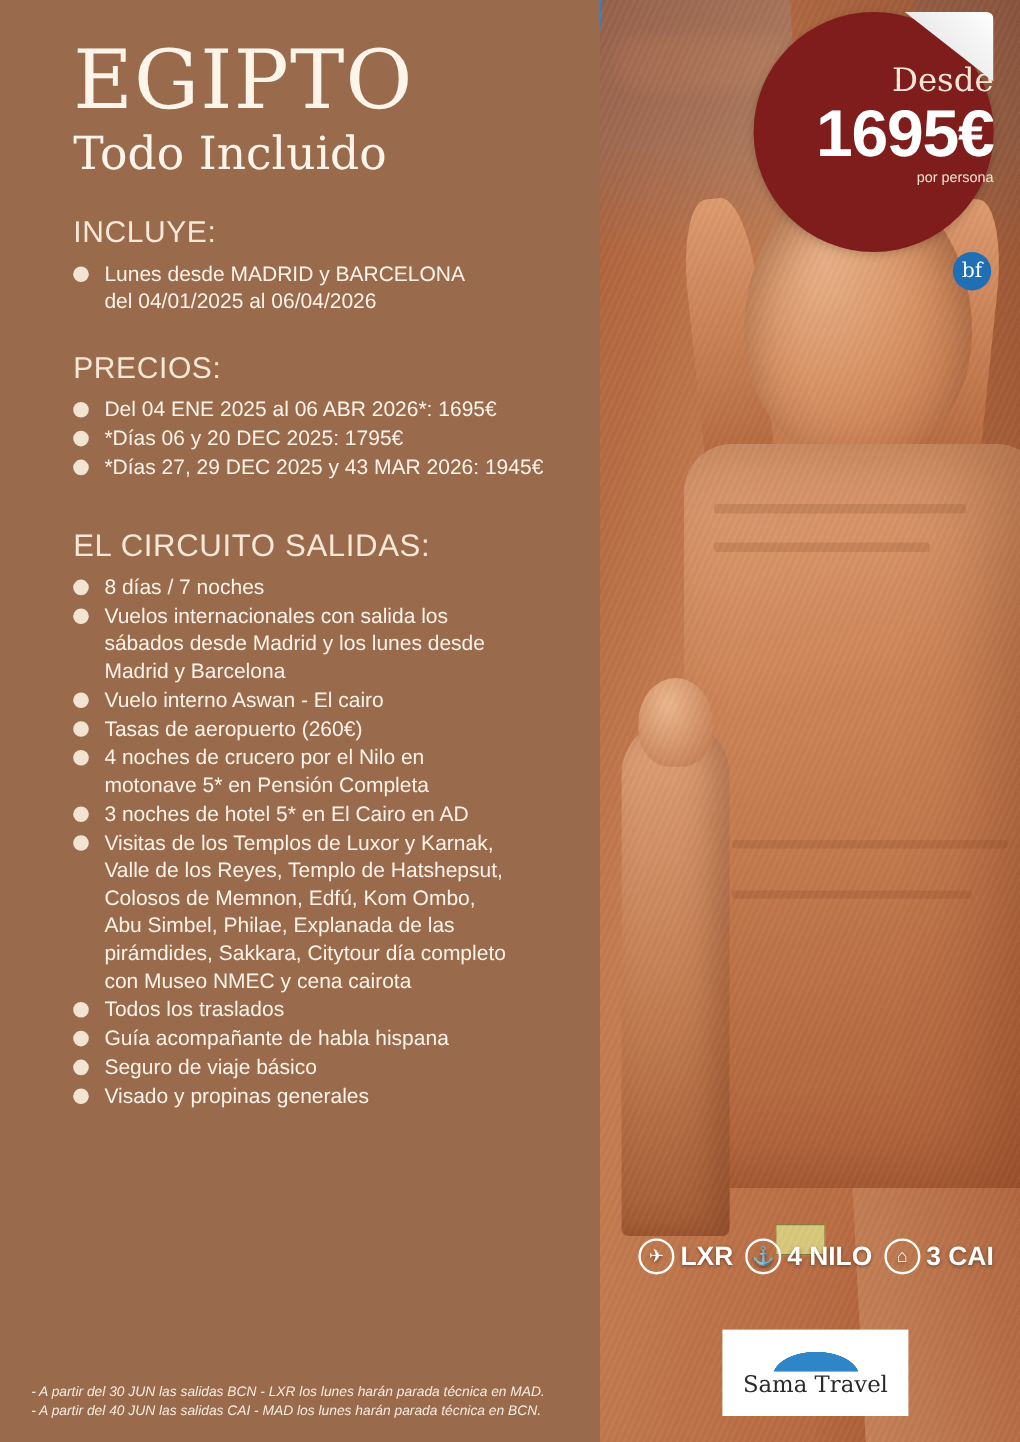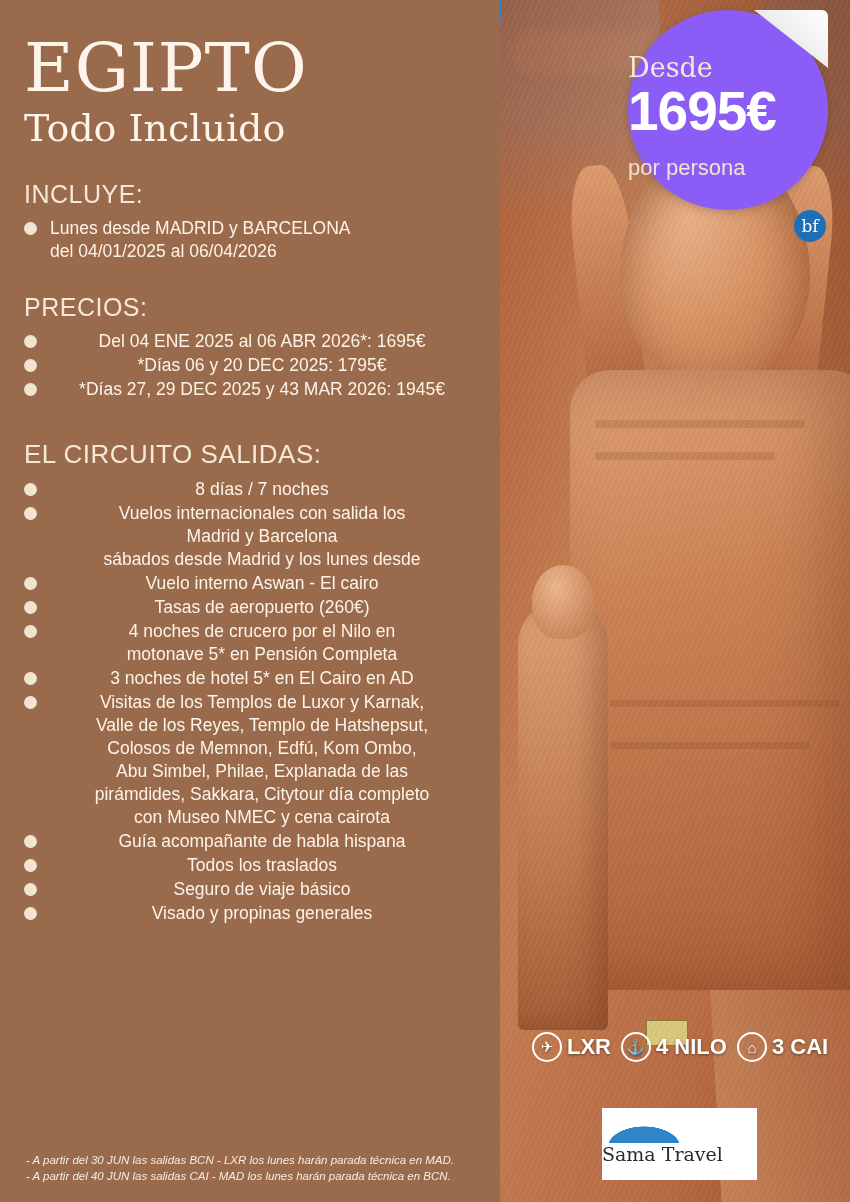--- a/index.html
+++ b/index.html
@@ -78,21 +78,21 @@
   }
   .photo .plaque {
     position: absolute; left: 146px; top: 1020px; width: 42px; height: 26px;
     background: #d9c97a; border: 1px solid #8a7b38;
   }
 
   
   .panel {
     position: absolute; left: 0; top: 0; width: 500px; height: 920px;
     background: #9a6a4c;
-    padding: 34px 26px 0 24px;
+    padding: 34px 26px 0 61px;
     color: #fdf3e8;
   }
 
   .title {
     font-family: "DejaVu Serif", serif;
     font-size: 68px;
     letter-spacing: 1px;
     line-height: 1;
     color: #fdf4ea;
     font-weight: 400;
@@ -123,41 +123,41 @@
     color: #fdf3e8;
     margin-bottom: 2px;
   }
   li .dot {
     position: absolute; left: 0; top: 5px;
     width: 13px; height: 13px; border-radius: 50%;
     background: #f3e4d2;
   }
   li .cont { display: block; }
 
-  .list-tight li { margin-bottom: 1px; text-align: center; }
+  .list-tight li { margin-bottom: 1px; }
 
   
   .badge {
     position: absolute; right: 22px; top: 10px;
     width: 200px; height: 200px; border-radius: 50%;
-    background: #8b5cf6;
+    background: #7f1d1d;
     color: #fff;
-    text-align: left;
+    text-align: right;
     box-shadow: 0 2px 8px rgba(0,0,0,.18);
   }
   .badge .desde {
     font-family: "DejaVu Serif", serif;
     font-size: 27px; margin-top: 42px; color: #f4e6d6;
   }
   .badge .amount {
     font-size: 55px; font-weight: 700; letter-spacing: -1px; line-height: 56px;
     color: #ffffff;
   }
   .badge .por {
-    font-size: 22px; color: #f2e2d0; margin-top: 16px;
+    font-size: 12px; color: #f2e2d0; margin-top: 2px;
   }
   .ribbon {
     position: absolute; right: 22px; top: 10px; width: 74px; height: 58px;
     background: linear-gradient(225deg, #ffffff 0%, #e9e9e9 60%, #cfcfcf 100%);
     clip-path: polygon(100% 0, 0 0, 100% 100%);
     border-top-right-radius: 6px;
   }
   .bf {
     position: absolute; right: 24px; top: 174px;
     width: 32px; height: 32px; border-radius: 50%;
@@ -179,21 +179,21 @@
     border: 2px solid #fff;
     display: inline-flex; align-items: center; justify-content: center;
     font-size: 15px; font-weight: 400;
   }
   .iconstrip .grp { display: flex; align-items: center; gap: 5px; }
 
   
   .logo {
     position: absolute; left: 602px; bottom: 22px;
     width: 155px; height: 72px; background: #ffffff;
-    display: flex; flex-direction: column; align-items: flex-start; justify-content: center;
+    display: flex; flex-direction: column; align-items: center; justify-content: center;
     gap: 0;
   }
   .logo .swoosh {
     width: 84px; height: 20px;
     background: radial-gradient(ellipse at 50% 120%, #2e86c8 0 60%, transparent 61%);
   }
   .logo .logotext {
     font-family: "DejaVu Serif", serif;
     font-size: 19px; color: #2a2a2a;
   }
@@ -258,22 +258,22 @@
 
   <div class="section-head big">EL CIRCUITO SALIDAS:</div>
   <ul class="list-tight">
     <li>
       <span class="dot"></span>
       <span class="cont">8 días / 7 noches</span>
     </li>
     <li>
       <span class="dot"></span>
       <span class="cont">Vuelos internacionales con salida los</span>
+      <span class="cont">sábados desde Madrid y los lunes desde</span>
       <span class="cont">Madrid y Barcelona</span>
-      <span class="cont">sábados desde Madrid y los lunes desde</span>
     </li>
     <li>
       <span class="dot"></span>
       <span class="cont">Vuelo interno Aswan - El cairo</span>
     </li>
     <li>
       <span class="dot"></span>
       <span class="cont">Tasas de aeropuerto (260€)</span>
     </li>
     <li>
@@ -289,25 +289,25 @@
       <span class="dot"></span>
       <span class="cont">Visitas de los Templos de Luxor y Karnak,</span>
       <span class="cont">Valle de los Reyes, Templo de Hatshepsut,</span>
       <span class="cont">Colosos de Memnon, Edfú, Kom Ombo,</span>
       <span class="cont">Abu Simbel, Philae, Explanada de las</span>
       <span class="cont">pirámdides, Sakkara, Citytour día completo</span>
       <span class="cont">con Museo NMEC y cena cairota</span>
     </li>
     <li>
       <span class="dot"></span>
+      <span class="cont">Todos los traslados</span>
+    </li>
+    <li>
+      <span class="dot"></span>
       <span class="cont">Guía acompañante de habla hispana</span>
-    </li>
-    <li>
-      <span class="dot"></span>
-      <span class="cont">Todos los traslados</span>
     </li>
     <li>
       <span class="dot"></span>
       <span class="cont">Seguro de viaje básico</span>
     </li>
     <li>
       <span class="dot"></span>
       <span class="cont">Visado y propinas generales</span>
     </li>
   </ul>

